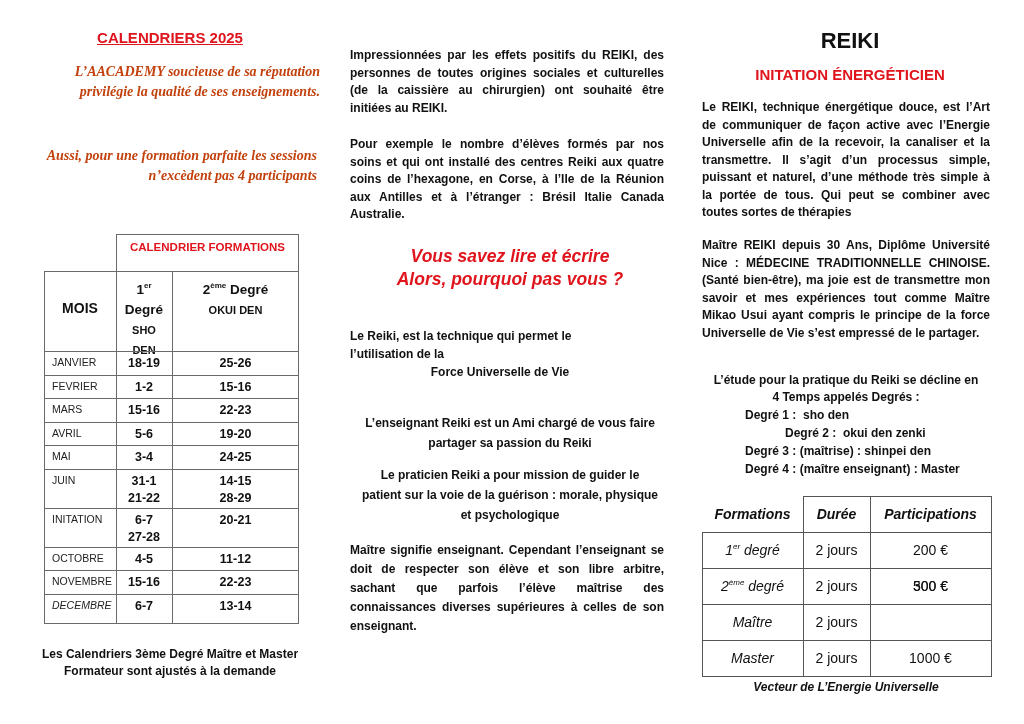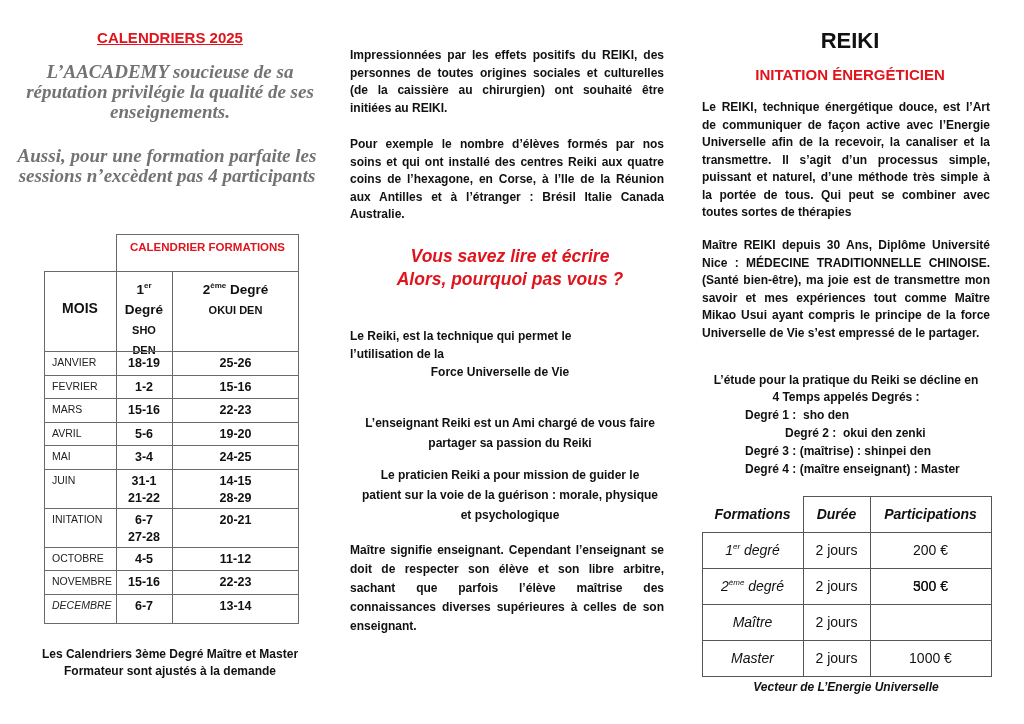--- a/index.html
+++ b/index.html
@@ -8,21 +8,21 @@
   .abs { position: absolute; }
 
   
   #left-title {
     left: 0; width: 340px; top: 29px; text-align: center;
     color: #e0141c; font-weight: bold; font-size: 15px; text-decoration: underline;
     font-family: "Liberation Sans", sans-serif;
   }
   .serif-it {
     font-family: "Liberation Serif", serif; font-style: italic; font-weight: bold;
-    font-size: 19px; line-height: 20px; text-align: center; color: #737373;
+    font-size: 14px; line-height: 20px; text-align: right; color: #c2410c;
   }
   #left-intro1 { left: 20px; width: 300px; top: 62px; }
   #left-intro2 { left: 17px; width: 300px; top: 146px; }
 
   
   .cal { position: absolute; left: 44px; top: 234px; width: 255px; font-family: "Liberation Sans", sans-serif; }
   .cal-line { position: absolute; background: #6a6a6a; }
   .cal-txt { position: absolute; text-align: center; font-weight: bold; font-size: 12.5px; color: #111; }
   .cal-month { position: absolute; font-size: 10.5px; color: #222; left: 8px; }
 

